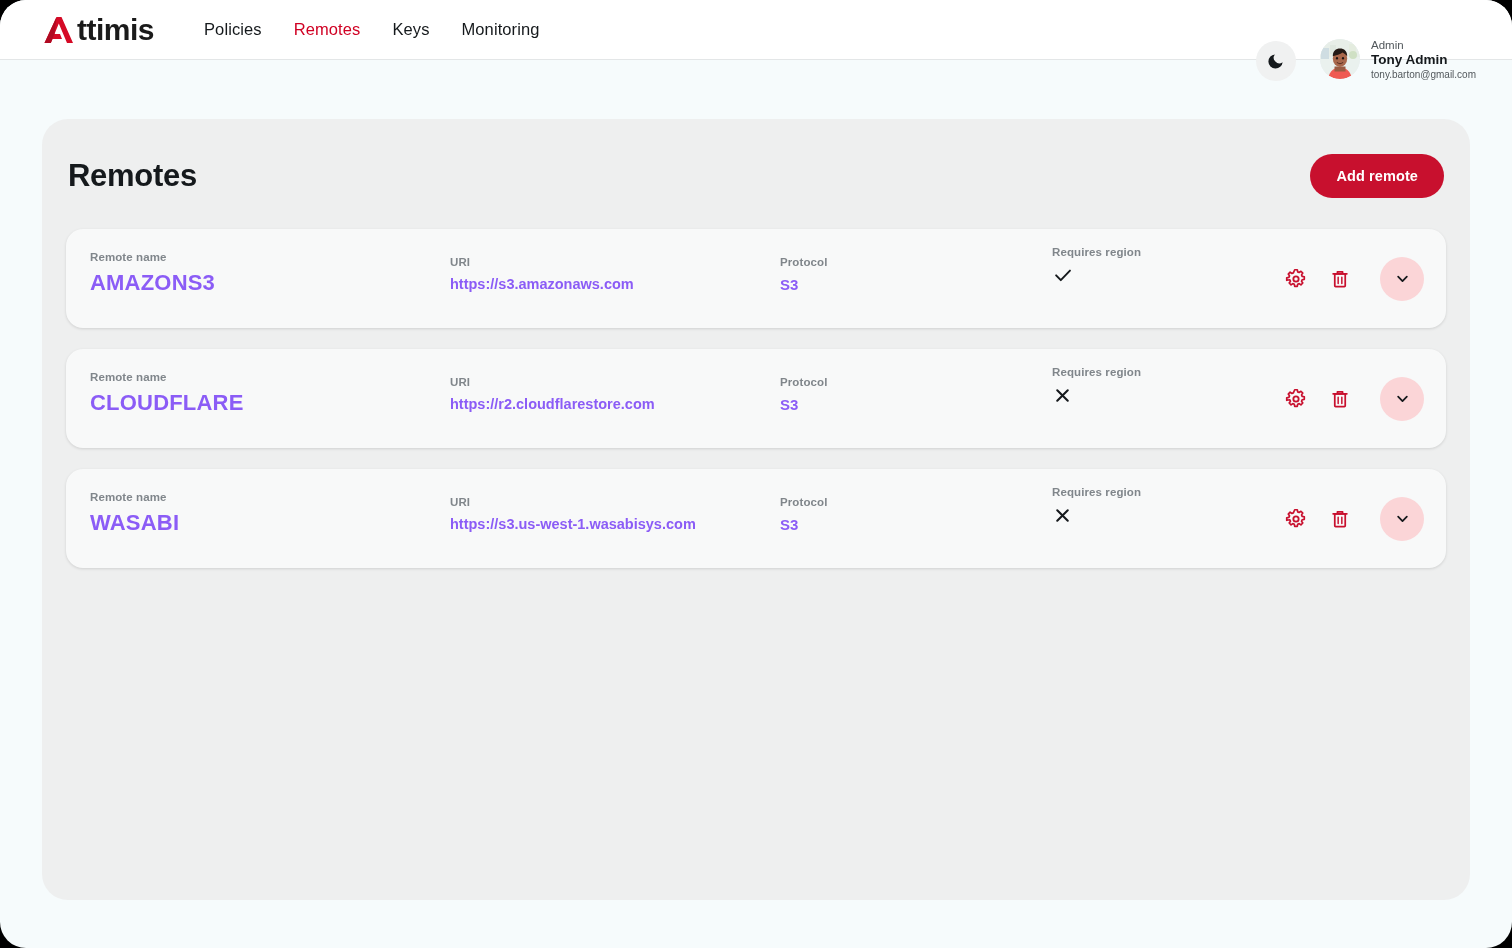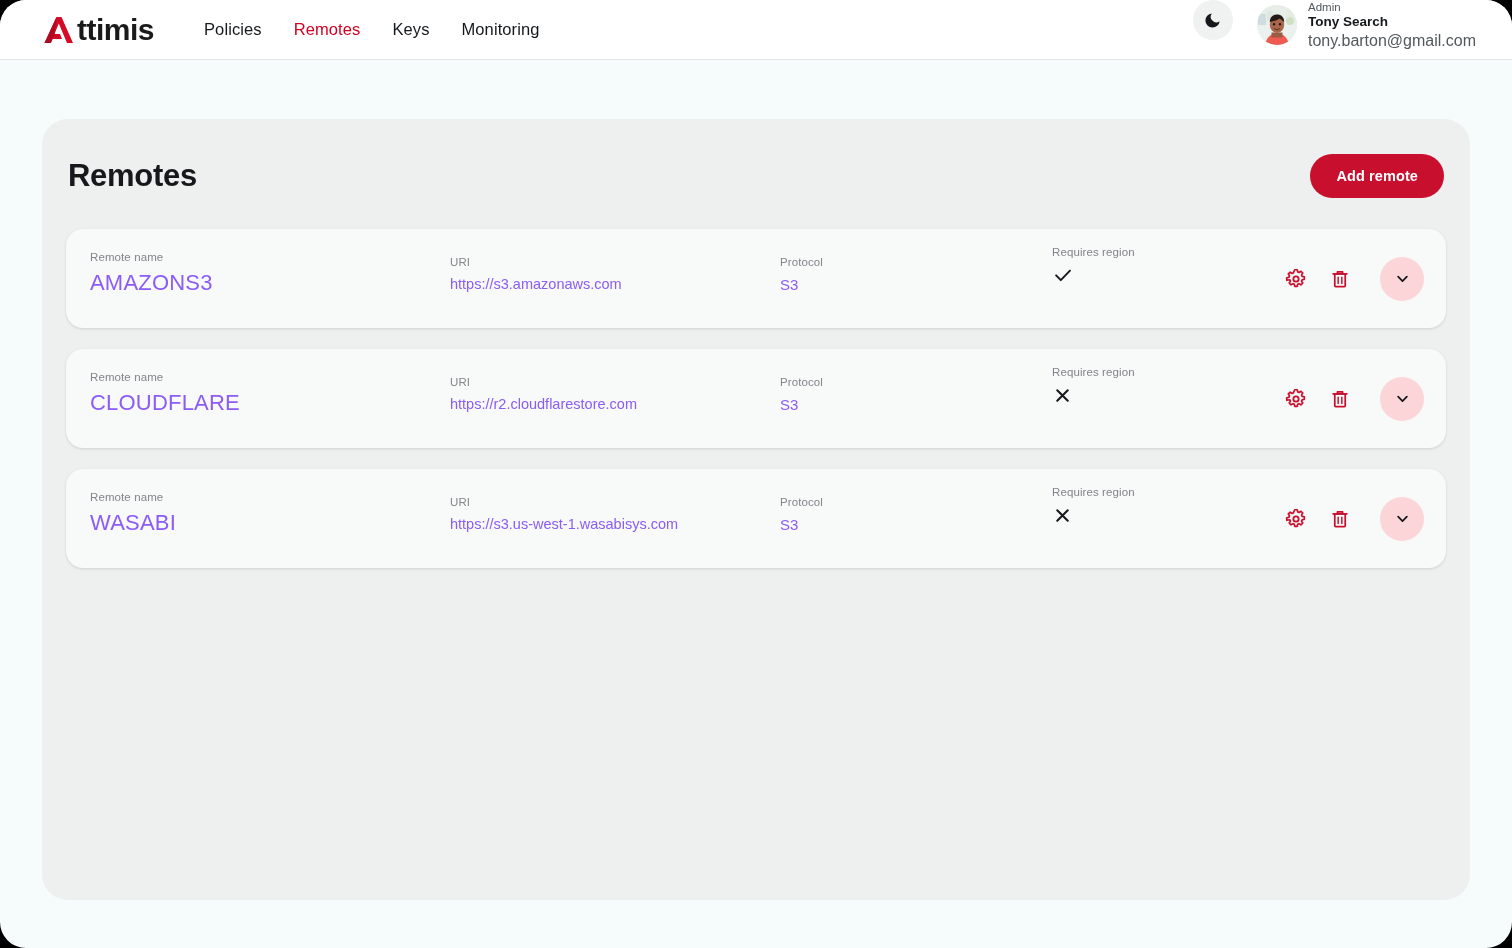--- a/index.html
+++ b/index.html
@@ -61,21 +61,21 @@
     letter-spacing: 0.1px;
   }
   .nav-item.active { color: #d00023; }
 
   #header-right {
     position: absolute;
     right: 36px;
     top: 0;
     height: 81px;
     display: flex;
-    align-items: flex-start;
+    align-items: flex-end;
     gap: 24px;
   }
 
   #theme-toggle {
     width: 40px; height: 40px;
     border-radius: 50%;
     background: #f0f1f1;
     border: none;
     display: flex;
     align-items: center;
@@ -92,21 +92,21 @@
   #avatar {
     width: 40px; height: 40px;
     border-radius: 50%;
     overflow: hidden;
     flex: none;
     background: #e8eef0;
   }
   #user-meta { line-height: 1.24; }
   #user-role { font-size: 11.5px; color: #52585c; }
   #user-name { font-size: 13.5px; color: #15191c; font-weight: bold; }
-  #user-email { font-size: 16px; color: #52585c; }
+  #user-email { font-size: 10px; color: #52585c; }
 
   
   #panel {
     position: absolute;
     left: 42px;
     right: 42px;
     top: 119px;
     bottom: 48px;
     background: #eeefef;
     border-radius: 26px;
@@ -162,20 +162,21 @@
     width: 100%;
   }
   #search-input::placeholder { color: #5d6368; }
 
   
   #remote-list {
     margin-top: 28px;
     display: flex;
     flex-direction: column;
     gap: 21px;
+    font-weight: bold;
   }
 
   .remote-row {
     position: relative;
     height: 99px;
     background: #f8f9f9;
     border-radius: 17px;
     box-shadow: 0 1px 3px rgba(0,0,0,0.13);
     display: flex;
     align-items: center;
@@ -286,21 +287,21 @@
               <ellipse cx="20" cy="19.5" rx="7.2" ry="8.4" fill="#a8674b"></ellipse>
               <path d="M12.8 17.2c0-5 3-7.6 7.2-7.6s7.2 2.6 7.2 7.6c-1.6-1.4-3.1-2.9-4.6-3.6-2.4 2-6.4 2.6-9.8 3.6z" fill="#241a16"></path>
               <ellipse cx="17" cy="19.3" rx="1.05" ry="1.2" fill="#1d1412"></ellipse>
               <ellipse cx="23" cy="19.3" rx="1.05" ry="1.2" fill="#1d1412"></ellipse>
               <path d="M17.3 23.6c1.6 1.2 3.8 1.2 5.4 0" stroke="#5e3325" stroke-width="1.1" fill="none" stroke-linecap="round"></path>
             </g>
           </svg>
         </div>
         <div id="user-meta">
           <div id="user-role">Admin</div>
-          <div id="user-name">Tony Search</div>
+          <div id="user-name">Tony Admin</div>
           <div id="user-email">tony.barton@gmail.com</div>
         </div>
       </div>
 
     </div>
   </div>
 
   <div id="panel">
 
     <div id="panel-head">

